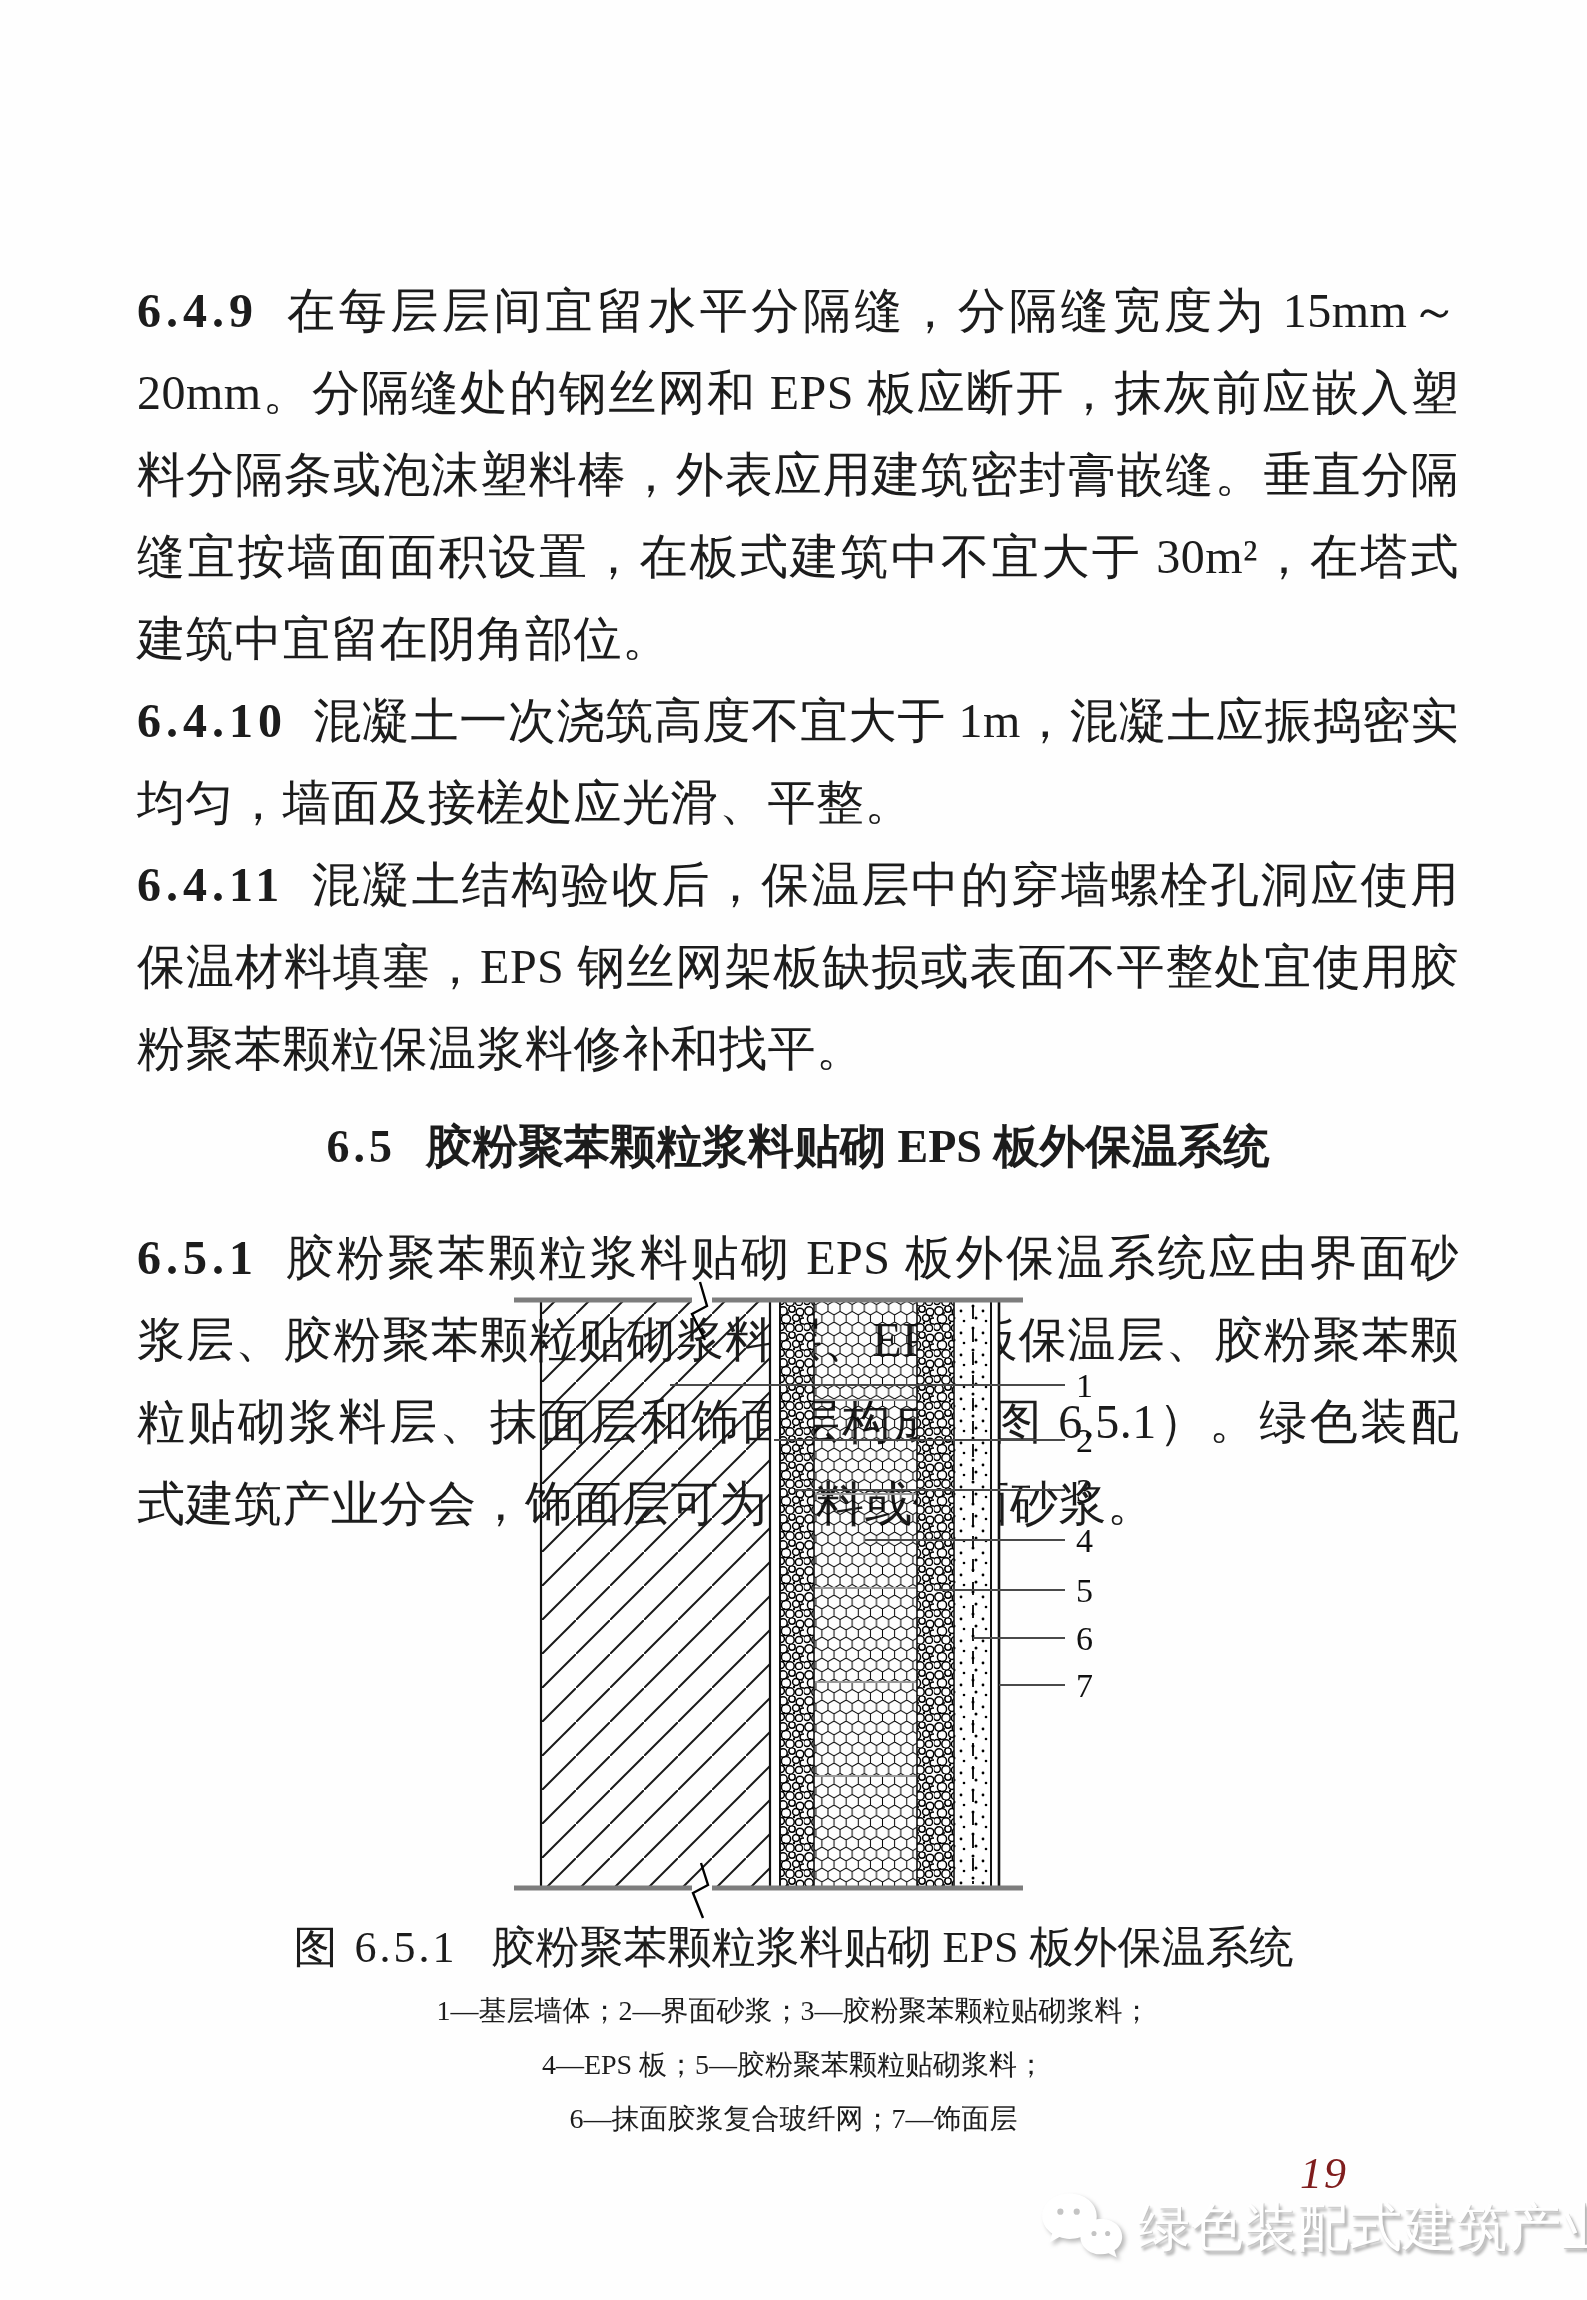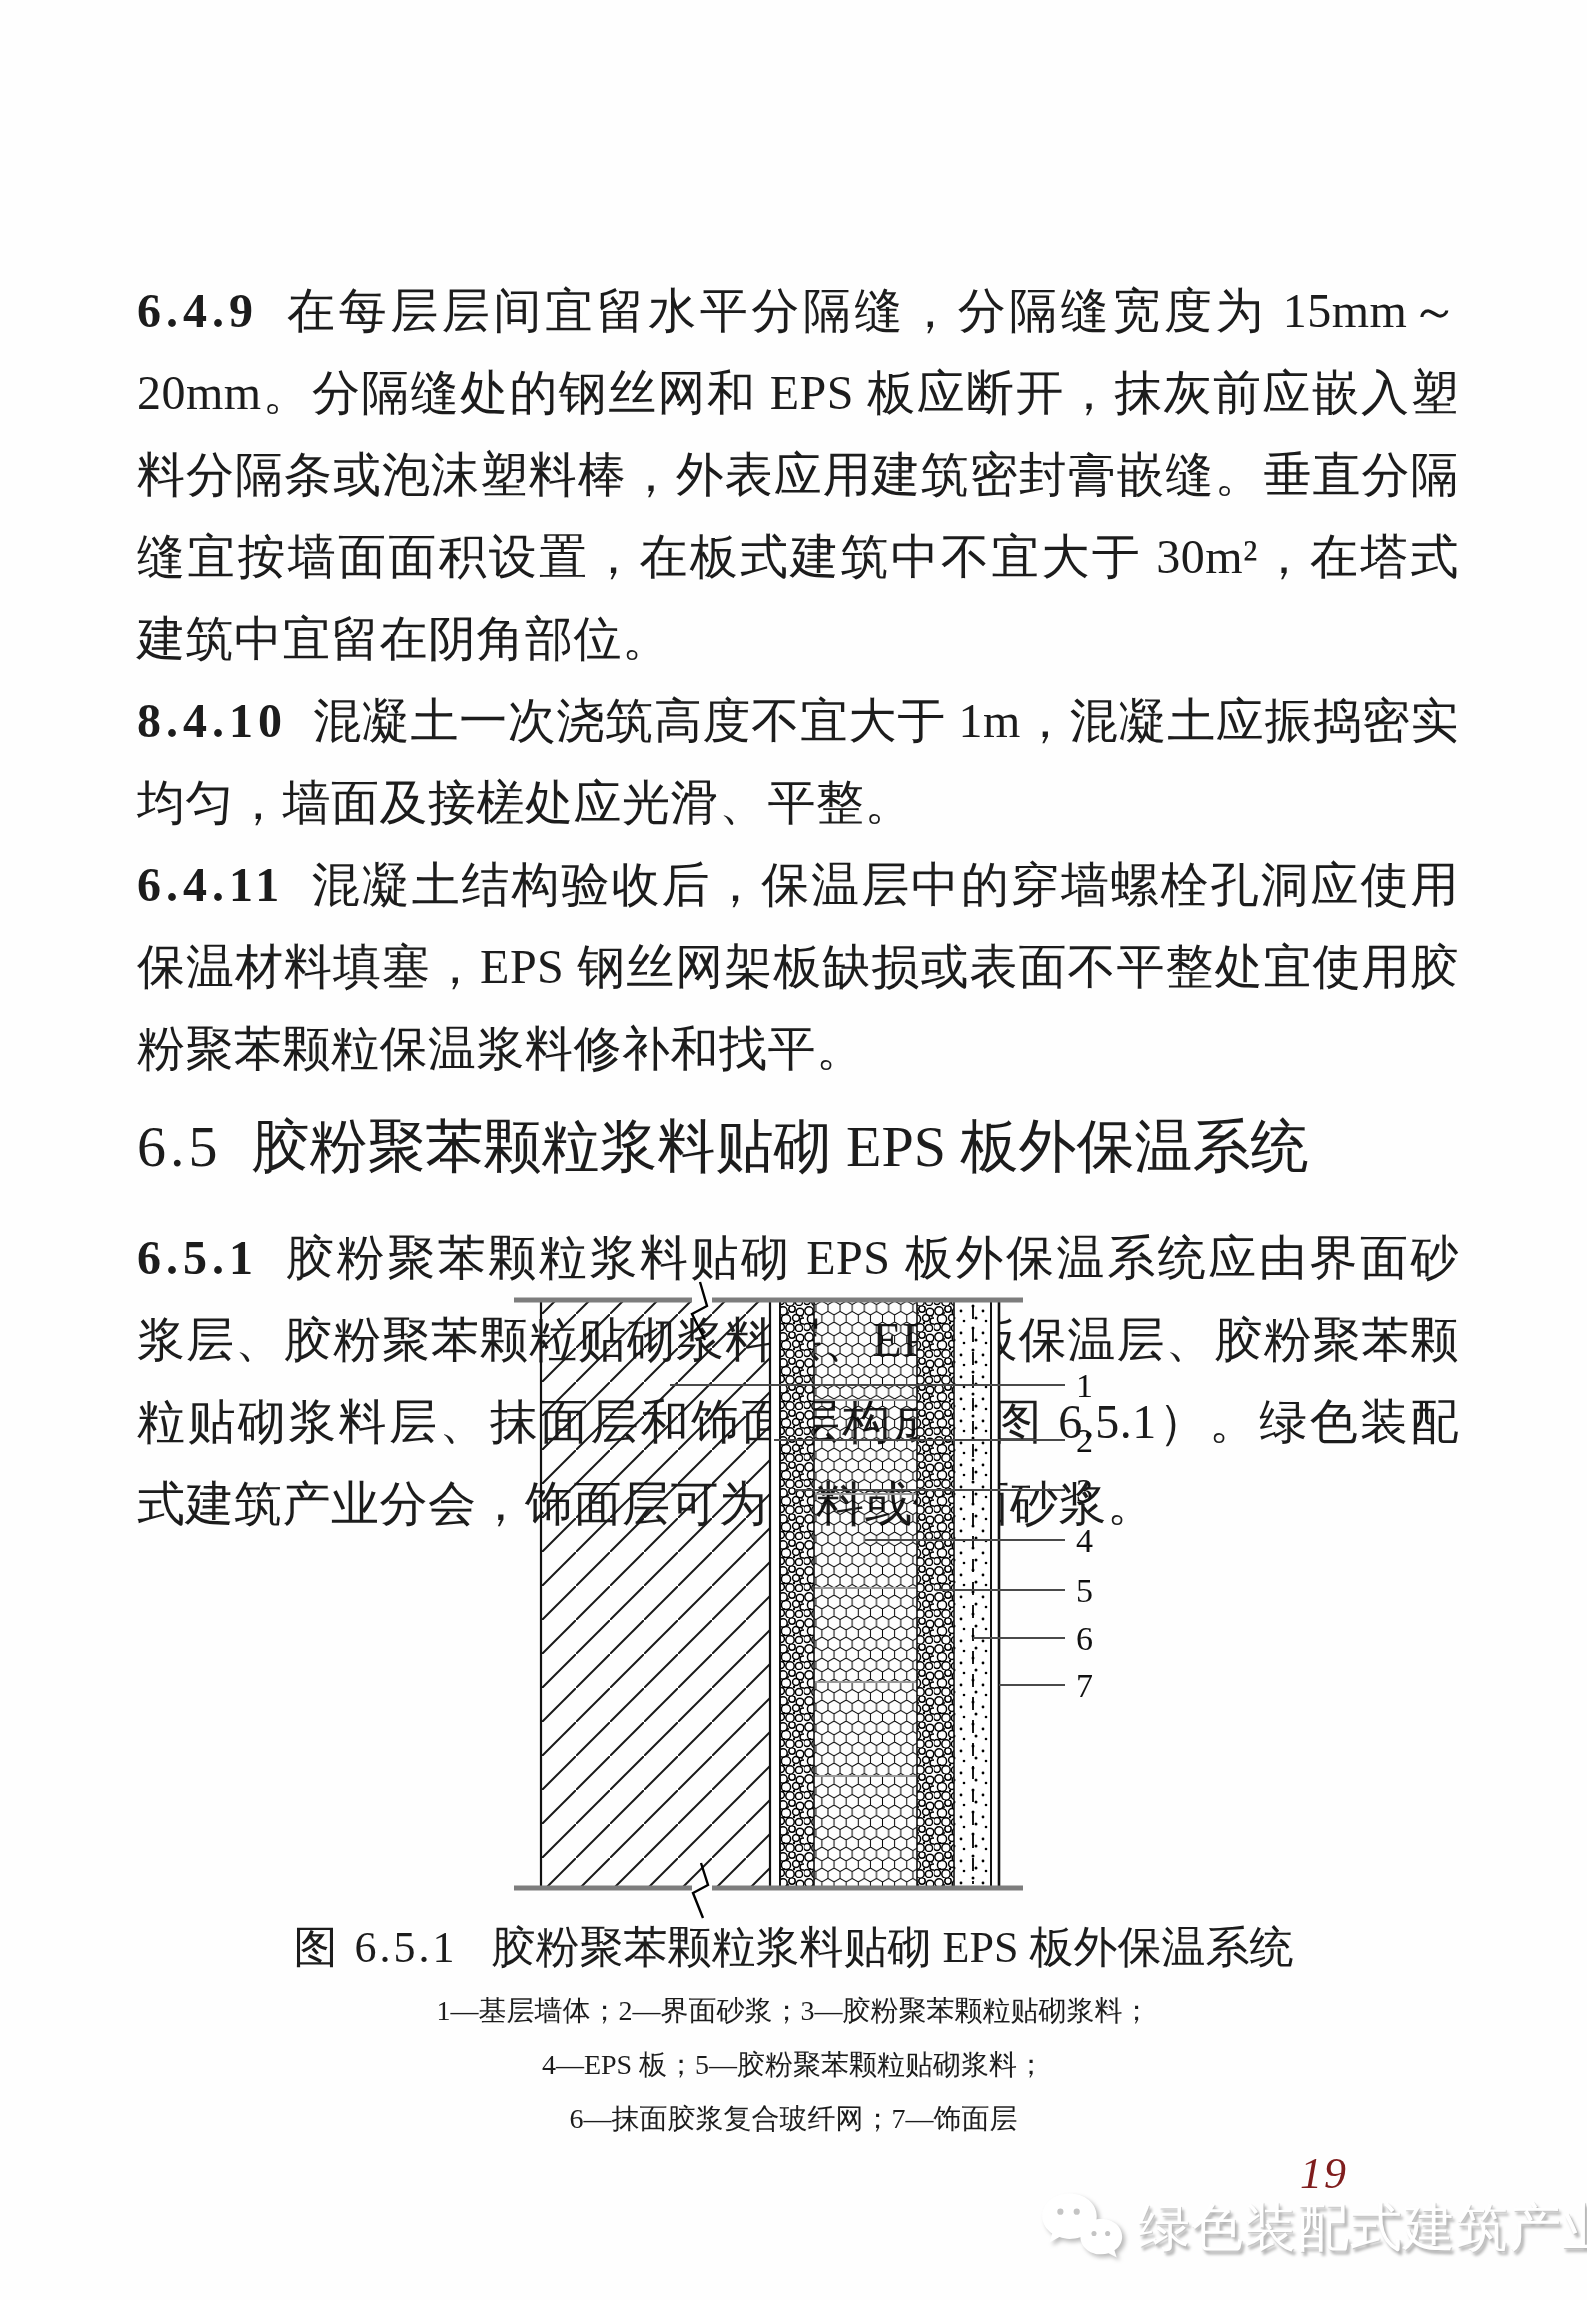--- a/index.html
+++ b/index.html
@@ -22,23 +22,24 @@
     text-align:justify;
     letter-spacing:0.5px;
   }
   .para b{
     font-weight:bold;
     letter-spacing:5px;
     margin-right:26px;
   }
   .heading{
     margin:26px 0 40px 0;
-    font-size:58px;
+    font-size:46px;
     line-height:61px;
-    font-weight:normal;
+    font-weight:bold;
+    text-align:center;
   }
   .heading .num{margin-right:30px;letter-spacing:4px;}
   .figure-wrap{
     position:absolute; left:440px; top:1280px;
     width:690px; height:640px;
   }
   .fig-text{
     position:absolute; left:0; top:1922px; width:100%;
     text-align:center;
   }
@@ -71,21 +72,21 @@
     filter:drop-shadow(3px 3px 2px #b9b9b9);
   }
 </style>
 </head>
 <body>
 
 <div class="page">
 
   <div class="content">
     <p class="para"><b>6.4.9</b><span>在每层层间宜留水平分隔缝，分隔缝宽度为 15mm～20mm。分隔缝处的钢丝网和 EPS 板应断开，抹灰前应嵌入塑料分隔条或泡沫塑料棒，外表应用建筑密封膏嵌缝。垂直分隔缝宜按墙面面积设置，在板式建筑中不宜大于 30m²，在塔式建筑中宜留在阴角部位。</span></p>
-    <p class="para"><b>8.4.10</b><span>混凝土一次浇筑高度不宜大于 1m，混凝土应振捣密实均匀，墙面及接槎处应光滑、平整。</span></p>
+    <p class="para"><b>6.4.10</b><span>混凝土一次浇筑高度不宜大于 1m，混凝土应振捣密实均匀，墙面及接槎处应光滑、平整。</span></p>
     <p class="para"><b>6.4.11</b><span>混凝土结构验收后，保温层中的穿墙螺栓孔洞应使用保温材料填塞，EPS 钢丝网架板缺损或表面不平整处宜使用胶粉聚苯颗粒保温浆料修补和找平。</span></p>
 
     <div class="heading"><span class="num">6.5</span><span>胶粉聚苯颗粒浆料贴砌 EPS 板外保温系统</span></div>
 
     <p class="para"><b>6.5.1</b><span>胶粉聚苯颗粒浆料贴砌 EPS 板外保温系统应由界面砂浆层、胶粉聚苯颗粒贴砌浆料层、EPS 板保温层、胶粉聚苯颗粒贴砌浆料层、抹面层和饰面层构成（图 6.5.1）。绿色装配式建筑产业分会，饰面层可为涂料或饰面砂浆。</span></p>
   </div>
 
   <div class="figure-wrap">
     <svg width="690" height="640" viewBox="0 0 690 640" xmlns="http://www.w3.org/2000/svg">
       <defs>

